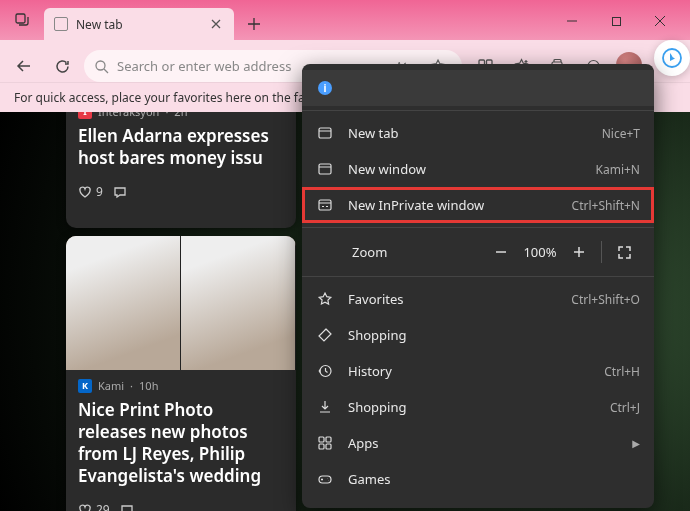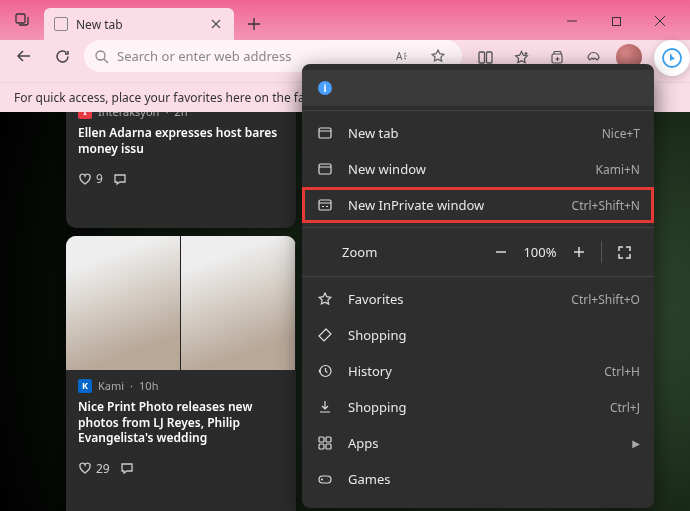--- a/index.html
+++ b/index.html
@@ -7,56 +7,56 @@
 .titlebar{height:40px;display:flex;align-items:flex-end;padding:0 8px;background:linear-gradient(#f06595,#f495b6)}
 .tab-icon-group{display:flex;align-items:center;padding-bottom:6px}
 .tabs-btn{width:28px;height:28px;display:flex;align-items:center;justify-content:center;color:#333;border-radius:4px}
 .tab{background:#fadde7;border-radius:6px 6px 0 0;height:32px;display:flex;align-items:center;padding:0 10px;margin-left:8px;min-width:190px;color:#333;font-size:12px}
 .tab .spacer{flex:1}
 .tab .favicon{width:14px;height:14px;margin-right:8px;border:1px solid #888;border-radius:2px}
 .tab .close{width:16px;height:16px;display:flex;align-items:center;justify-content:center;color:#555}
 .newtab-btn{width:32px;height:32px;display:flex;align-items:center;justify-content:center;color:#333;margin-left:4px}
 .win-controls{display:flex;margin-left:auto;padding-bottom:4px}
 .win-controls div{width:44px;height:30px;display:flex;align-items:center;justify-content:center;color:#333}
-.toolbar{height:42px;background:#fadde7;display:flex;align-items:flex-start;padding:0 8px;gap:6px}
+.toolbar{height:42px;background:#fadde7;display:flex;align-items:flex-end;padding:0 8px;gap:6px}
 .nav-btn{width:32px;height:32px;display:flex;align-items:center;justify-content:center;color:#444;border-radius:4px}
 .addr{flex:1;height:32px;background:#fef3f6;border-radius:16px;display:flex;align-items:center;padding:0 10px;gap:8px;color:#888;font-size:13px}
 .addr .spacer{flex:1}
 .addr .rbtn{width:28px;height:28px;display:flex;align-items:center;justify-content:center;color:#666}
 .tool-icons{display:flex;gap:2px}
 .tool-icons .tbtn{width:34px;height:34px;display:flex;align-items:center;justify-content:center;color:#555;border-radius:4px}
 .avatar{width:26px;height:26px;border-radius:50%;background:radial-gradient(circle at 35% 35%,#d88 0%,#955 100%)}
 .favbar{height:30px;background:#fadde7;display:flex;align-items:center;padding:0 14px;font-size:12px;color:#333;border-top:1px solid rgba(0,0,0,.05)}
 .content{position:absolute;top:112px;left:0;right:0;bottom:0;background:#000;overflow:hidden}
 .bg{position:absolute;inset:0;background:radial-gradient(circle at 80% 50%,#3a5a3a 0%,#1a2a1a 40%,#000 100%)}
 .card{position:absolute;background:#2b2b2b;border-radius:10px;overflow:hidden;color:#ddd;box-shadow:0 2px 8px rgba(0,0,0,.5)}
 .card1{left:66px;top:-16px;width:230px;height:132px}
 .card2{left:66px;top:124px;width:230px;height:286px}
 .c-img{width:100%;background:linear-gradient(135deg,#c8b8a8,#8a7868);display:flex}
 .card2 .c-img{height:134px;display:flex}
 .card2 .c-img div{flex:1;background:linear-gradient(160deg,#eee 20%,#b8a898 80%);border-right:1px solid #222}
 .c-meta{padding:8px 12px 4px;display:flex;align-items:center;gap:6px;font-size:11px;color:#aaa}
 .badge{width:14px;height:14px;border-radius:2px;display:inline-flex;align-items:center;justify-content:center;font-size:9px;font-weight:bold;color:#fff}
 .badge-r{background:#e63946}
 .badge-b{background:#0466c8}
-.c-title{padding:2px 12px 8px;font-size:12px;font-weight:600;color:#fff;line-height:1.3}
+.c-title{padding:2px 12px 8px;font-size:17px;font-weight:600;color:#fff;line-height:1.3}
 .c-foot{padding:6px 12px 10px;display:flex;align-items:center;gap:10px;color:#ccc;font-size:12px}
 .c-foot .like{display:flex;align-items:center;gap:4px}
 .menu{position:absolute;top:64px;left:302px;width:352px;height:444px;background:#2e2e2e;border-radius:8px;box-shadow:0 8px 24px rgba(0,0,0,.6);padding:6px 0;color:#e8e8e8;font-size:13px;overflow:hidden}
 .mrow{display:flex;align-items:center;height:36px;padding:0 14px;gap:14px;position:relative}
 .mrow .ico{width:18px;height:18px;display:flex;align-items:center;justify-content:center;color:#ddd;flex-shrink:0}
 .mrow .lbl{flex:1}
 .mrow .short{color:#aaa;font-size:12px}
 .mrow .chev{color:#aaa;font-size:10px}
 .msep{height:1px;background:#444;margin:4px 0}
 .notice{background:#3a3a3a}
 .notice .ico svg circle{fill:#4a9eff}
 .highlight{outline:3px solid #e53935;outline-offset:-3px}
 .zoomrow{height:40px;padding:0 14px;display:flex;align-items:center}
-.zoomrow .zlbl{margin-left:26px;flex:1}
+.zoomrow .zlbl{margin-left:36px;flex:1}
 .zoomrow .zbtn{width:32px;height:32px;display:flex;align-items:center;justify-content:center;color:#ddd;border-radius:4px}
 .zoomrow .zval{width:46px;text-align:center}
 .zoomrow .sep{width:1px;height:22px;background:#555;margin:0 6px}
 .sidedot{position:absolute;right:0;top:40px;width:36px;height:36px;background:#fff;border-radius:50%;display:flex;align-items:center;justify-content:center;box-shadow:0 2px 8px rgba(0,0,0,.2)}
 svg{display:block}
 </style>
 </head>
 <body>
 
 <div class="titlebar">

